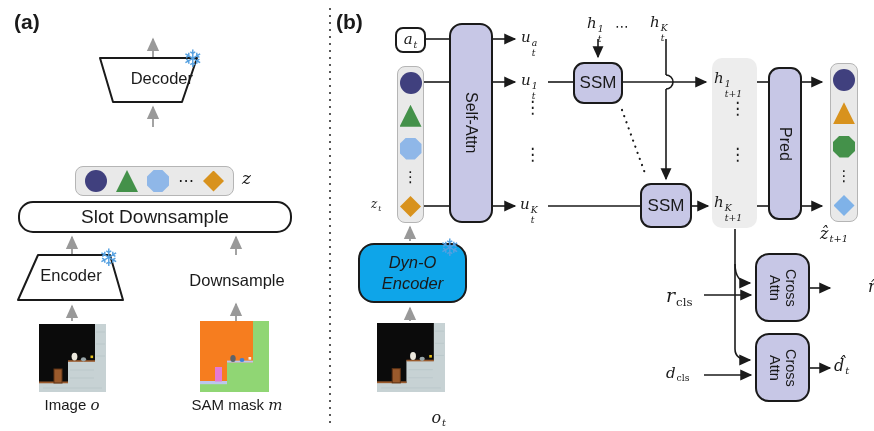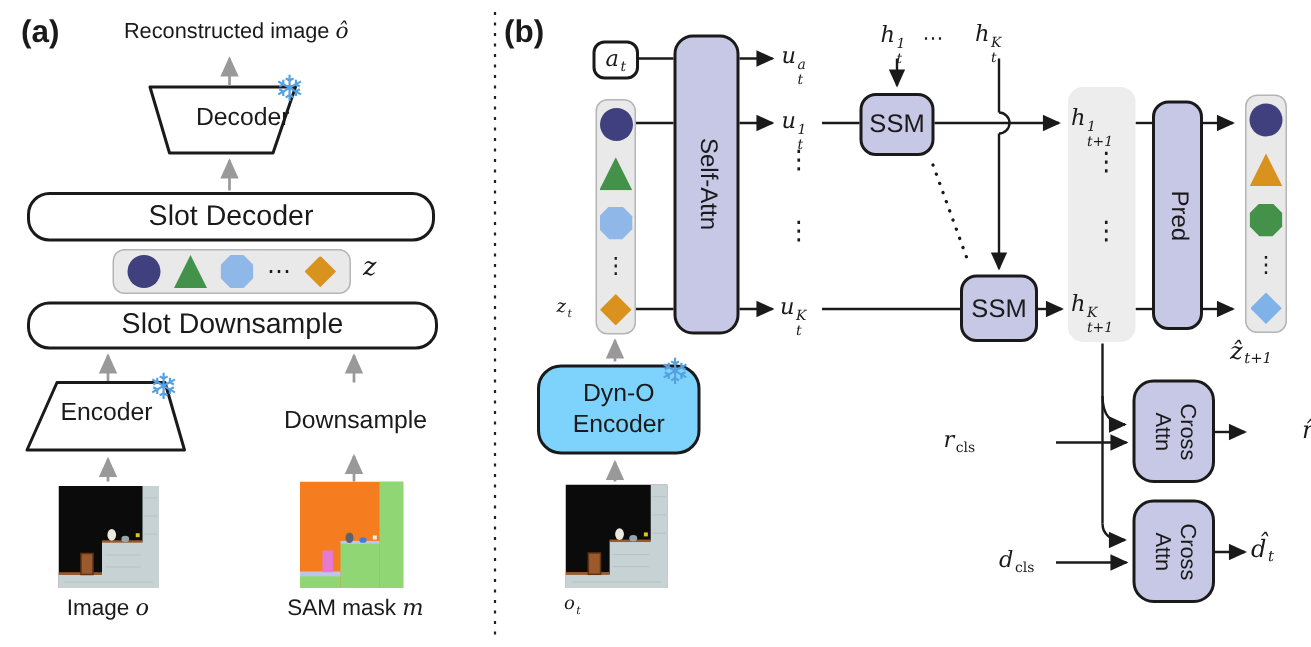--- a/index.html
+++ b/index.html
@@ -91,28 +91,24 @@
       <line x1="704" y1="295" x2="751" y2="295" marker-end="url(#mb)"></line>
       <line x1="704" y1="375" x2="751" y2="375" marker-end="url(#mb)"></line>
       <line x1="810" y1="288" x2="830" y2="288" marker-end="url(#mb)"></line>
       <line x1="810" y1="368" x2="830" y2="368" marker-end="url(#mb)"></line>
     </g>
     <line x1="622" y1="110" x2="646" y2="176" style="stroke:var(--ink)" stroke-width="2.2" stroke-linecap="round" stroke-dasharray="0.1 6.4"></line>
   </svg>
 
   <div class="abs plabel" style="left:14px;top:10px;">(a)</div>
 
-  <div class="abs cap" style="left:50px;top:13px;width:215px;">Reconstructed image <span class="mvar">ô</span></div>
 
   <div class="abs boxlabel" style="left:103px;top:69px;width:90px;text-align:right;">Decoder</div>
   <div class="abs snow" style="left:183px;top:47px;">❄</div>
 
-  <div class="abs wbox" style="left:18px;top:128px;width:272px;height:33px;">
-    <span>Slot Decoder</span>
-  </div>
 
   <div class="abs slotbox slotrow" style="left:75px;top:166px;width:159px;height:30px;">
     <span class="sh circle" style="background: rgb(64, 64, 126);"></span>
     <span class="sh triangle" style="background: rgb(68, 145, 74);"></span>
     <span class="sh octagon" style="background: rgb(143, 183, 232);"></span>
     <span class="dots" style="font-size:16px;">⋯</span>
     <span class="sh diamond" style="background: rgb(216, 146, 29);"></span>
   </div>
   <div class="abs math" style="left:242px;top:168px;font-size:17px;">z</div>
 
@@ -245,28 +241,28 @@
        font-size:14.5px;line-height:1.15;white-space:pre;text-align:center;">
     <span>Cross
 Attn</span>
   </div>
   <div class="abs lavbox vtext" style="left:755px;top:333px;width:55px;height:69px;border-radius:14px;
        font-size:14.5px;line-height:1.15;white-space:pre;text-align:center;">
     <span>Cross
 Attn</span>
   </div>
 
-  <div class="abs math" style="left:629px;top:284px;font-size:15px;"><span class="mb">r</span><span class="msb rm">cls</span></div>
+  <div class="abs math" style="left:666px;top:284px;font-size:19px;"><span class="mb">r</span><span class="msb rm">cls</span></div>
   <div class="abs math" style="left:868px;top:277px;font-size:16px;"><span class="mb">r̂</span><span class="msb">t</span></div>
   <div class="abs math" style="left:666px;top:364px;font-size:15px;"><span class="mb">d</span><span class="msb rm">cls</span></div>
   <div class="abs math" style="left:834px;top:356px;font-size:16px;"><span class="mb">d̂</span><span class="msb">t</span></div>
 
-  <div class="abs" style="left:358px;top:243px;width:109px;height:60px;background:#7dd3fc;
+  <div class="abs" style="left:358px;top:243px;width:109px;height:60px;background:#0ea5e9;
        border:2.2px solid var(--ink);border-radius:16px;display:flex;align-items:center;
-       justify-content:center;font-size:16.5px;white-space:pre-line;text-align:center;line-height:1.25;">
+       justify-content:center;font-size:16.5px;white-space:pre-line;text-align:center;line-height:1.25;font-style:italic;">
     <span>Dyn-O
 Encoder</span>
   </div>
   <div class="abs snow" style="left:440px;top:236px;">❄</div>
 
   <svg class="abs" style="left:377px;top:323px;" width="68" height="69" viewBox="0 0 67 68">
     <rect x="0" y="0" width="67" height="68" style="fill:var(--scene_black)"></rect>
     <rect x="56" y="0" width="11" height="68" style="fill:var(--scene_wall)"></rect>
     <rect x="0" y="59" width="67" height="9" style="fill:var(--scene_wall)"></rect>
     <rect x="29" y="37" width="38" height="31" style="fill:var(--scene_wall)"></rect>
@@ -278,15 +274,15 @@
       <line x1="31" y1="54" x2="55" y2="54"></line>
         <line x1="4" y1="64" x2="63" y2="64"></line>
     </g>
     <rect x="0" y="57.5" width="29" height="1.8" style="fill:var(--scene_brown)"></rect>
     <rect x="29" y="36.2" width="27" height="1.6" style="fill:var(--scene_brown)"></rect>
     <rect x="15" y="45" width="8" height="14" style="fill:var(--scene_brown);stroke:var(--scene_brown_dark)" stroke-width="1"></rect>
     <ellipse cx="35.5" cy="32.6" rx="2.9" ry="3.9" style="fill:var(--scene_char)"></ellipse>
     <ellipse cx="44.5" cy="35.3" rx="2.6" ry="2.1" style="fill:var(--scene_rock)"></ellipse>
     <rect x="51.5" y="31.5" width="2.6" height="2.6" style="fill:var(--scene_coin)"></rect>
   </svg>
-  <div class="abs math" style="left:376px;top:395px;width:70px;font-size:12px;text-align:left;"><span class="mb">o</span><span class="msb">t</span></div>
+  <div class="abs math" style="left:376px;top:408px;width:70px;font-size:16px;text-align:right;"><span class="mb">o</span><span class="msb">t</span></div>
 
 </div>
 
 </body></html>

